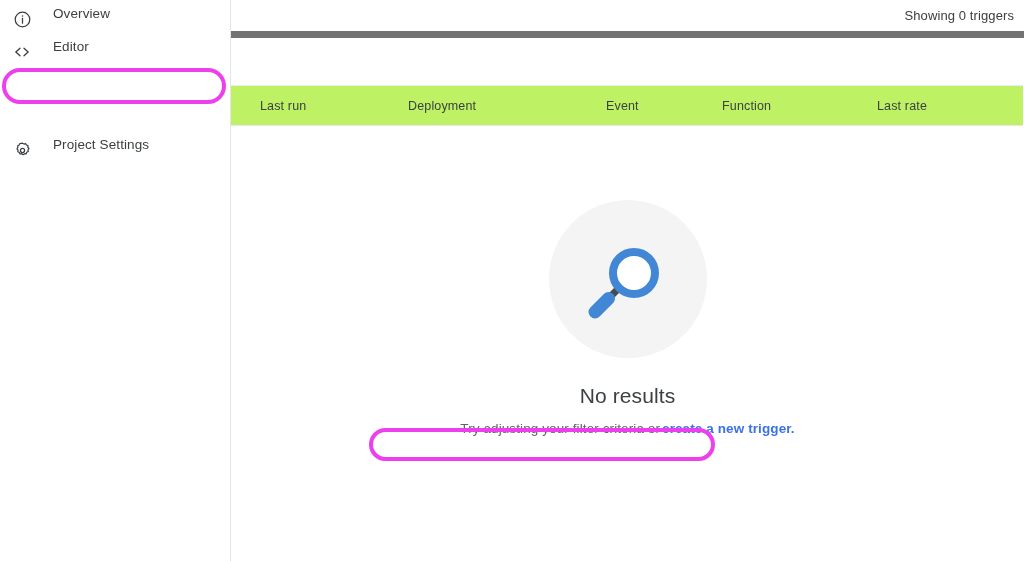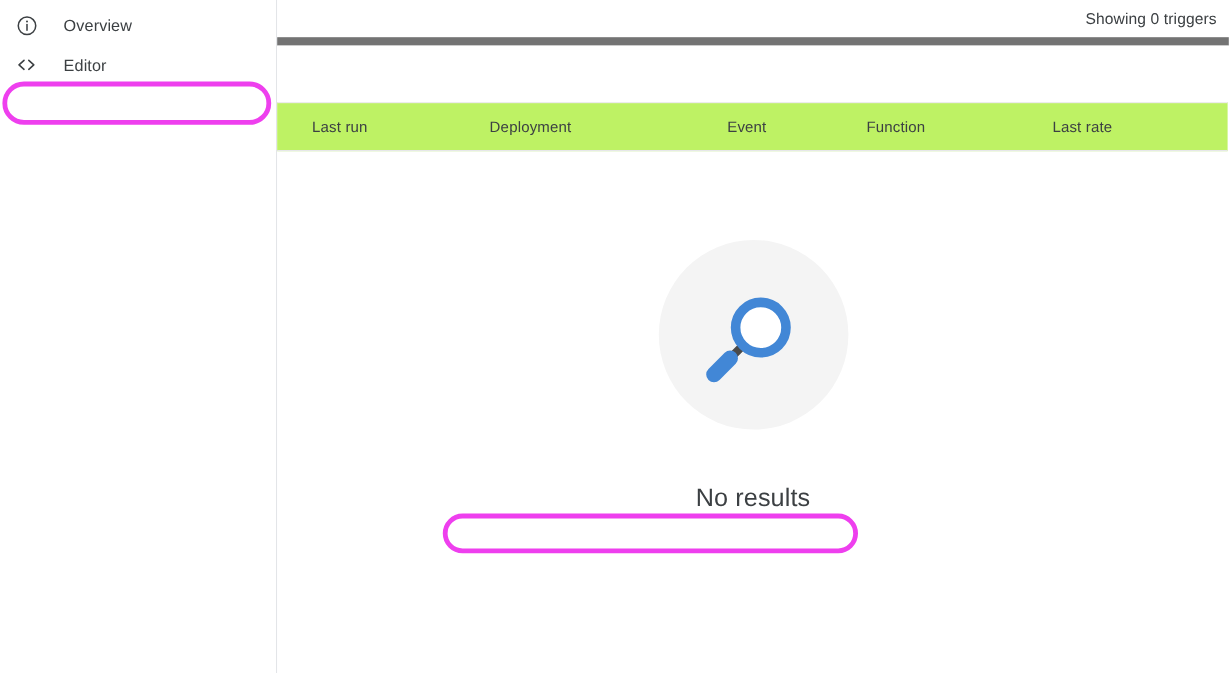--- a/index.html
+++ b/index.html
@@ -33,21 +33,21 @@
     position: relative;
     flex: 0 0 231px;
   }
 
   .nav-item {
     position: relative;
     height: 30px;
     margin: 0 8px;
     border-radius: 16px;
     display: flex;
-    align-items: center;
+    align-items: flex-start;
     cursor: pointer;
     padding-left: 5px;
     box-sizing: border-box;
   }
   .nav-item + .nav-item { margin-top: 3px; }
 
   .nav-icon {
     width: 26px;
     height: 26px;
     flex: 0 0 26px;
@@ -147,21 +147,20 @@
 
   
   #empty-state {
     position: absolute;
     left: 0;
     right: 0;
     top: 127px;
     display: flex;
     flex-direction: column;
     align-items: center;
-    gap: 20px;
   }
   #empty-illustration {
     margin-top: 73px;
     width: 158px;
     height: 158px;
     border-radius: 50%;
     background: #f4f4f4;
     display: flex;
     align-items: center;
     justify-content: center;
@@ -209,20 +208,29 @@
         <svg width="20" height="20" viewBox="0 0 24 24" fill="none" stroke="currentColor" stroke-width="1.6" stroke-linecap="round" stroke-linejoin="round">
           <polyline points="9.6,7.5 4.6,12 9.6,16.5"></polyline>
           <polyline points="14.4,7.5 19.4,12 14.4,16.5"></polyline>
         </svg>
       </span>
       <span class="nav-label">Editor</span>
     </div>
 
 
 
+    <div class="nav-item" id="nav-settings">
+      <span class="nav-icon">
+        <svg width="19" height="19" viewBox="0 0 24 24" fill="none" stroke="currentColor" stroke-width="1.55" stroke-linejoin="round">
+          <path d="M12 2.8 l1.9 1.05 2.0 -0.6 1.1 1.8 1.95 0.75 -0.25 2.1 1.45 1.55 -1.2 1.75 0.35 2.08 -1.9 0.95 -0.85 1.95 -2.1 -0.18 -1.7 1.28 -1.75 -1.2 -2.08 0.3 -0.9 -1.9 -1.92 -0.9 0.22 -2.1 -1.3 -1.68 1.22 -1.72 -0.32 -2.08 1.9 -0.92 0.88 -1.93z"></path>
+          <circle cx="12" cy="12" r="2.6"></circle>
+        </svg>
+      </span>
+      <span class="nav-label">Project Settings</span>
+    </div>
 
   </nav>
 
   <section id="main">
 
     <div id="toolbar">
       <span id="showing-count">Showing 0 triggers</span>
     </div>
 
     <div id="filter-strip"></div>
@@ -243,19 +251,22 @@
           <line x1="38.5" y1="61.5" x2="31.0" y2="69.0" stroke="#4a4a4a" stroke-width="7" stroke-linecap="round"></line>
 
           <line x1="30.5" y1="69.5" x2="17.0" y2="83.0" stroke="#4287d6" stroke-width="13" stroke-linecap="round"></line>
 
           <circle cx="56" cy="44" r="21" fill="#ffffff" stroke="#4287d6" stroke-width="8"></circle>
         </svg>
       </div>
 
       <div id="empty-title">No results</div>
 
+      <div id="empty-hint">
+        <span>Try adjusting your filter criteria or</span><span id="empty-hint-link">create a new trigger.</span>
+      </div>
 
     </div>
   </section>
 </div>
 
 <div class="annot-ring" id="annot-triggers"></div>
 <div class="annot-ring" id="annot-hint"></div>
 
 </body></html>

